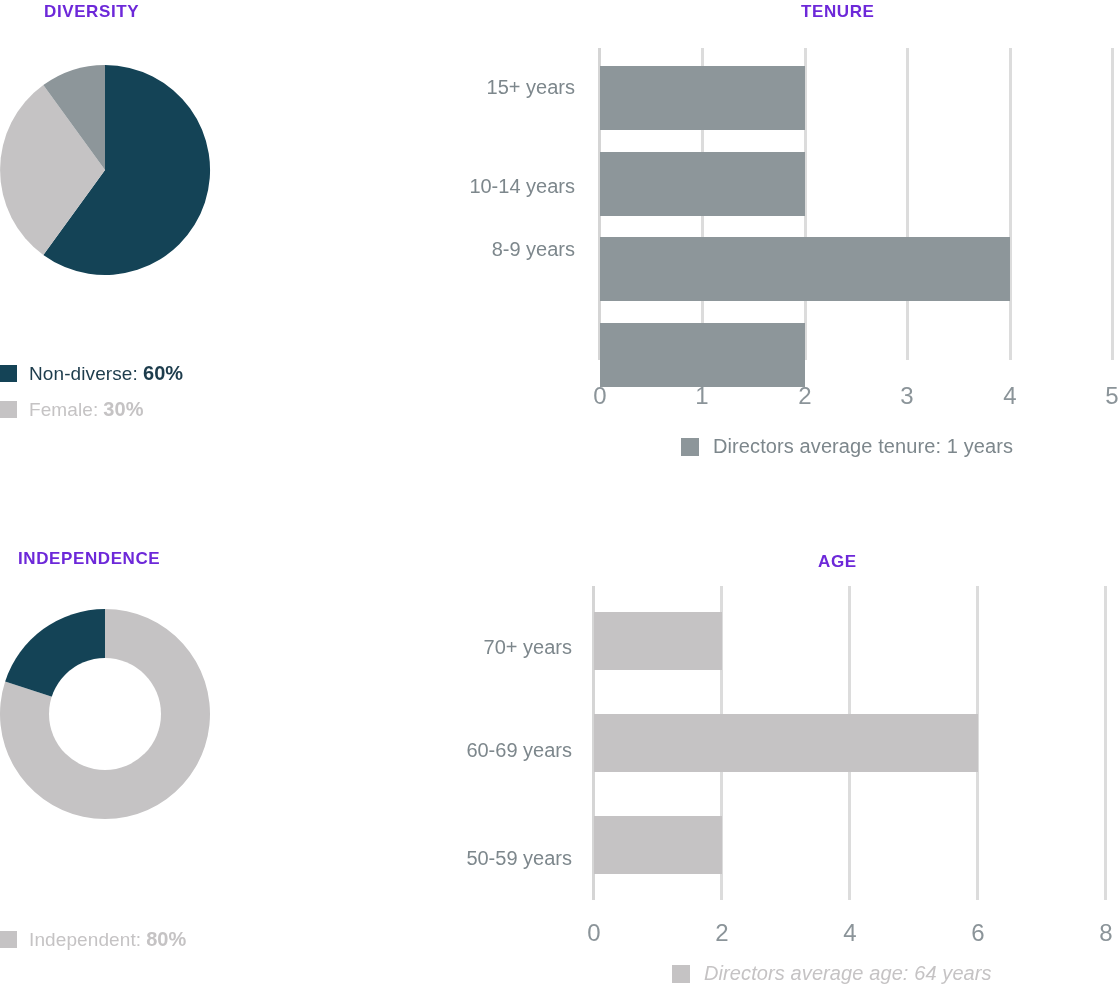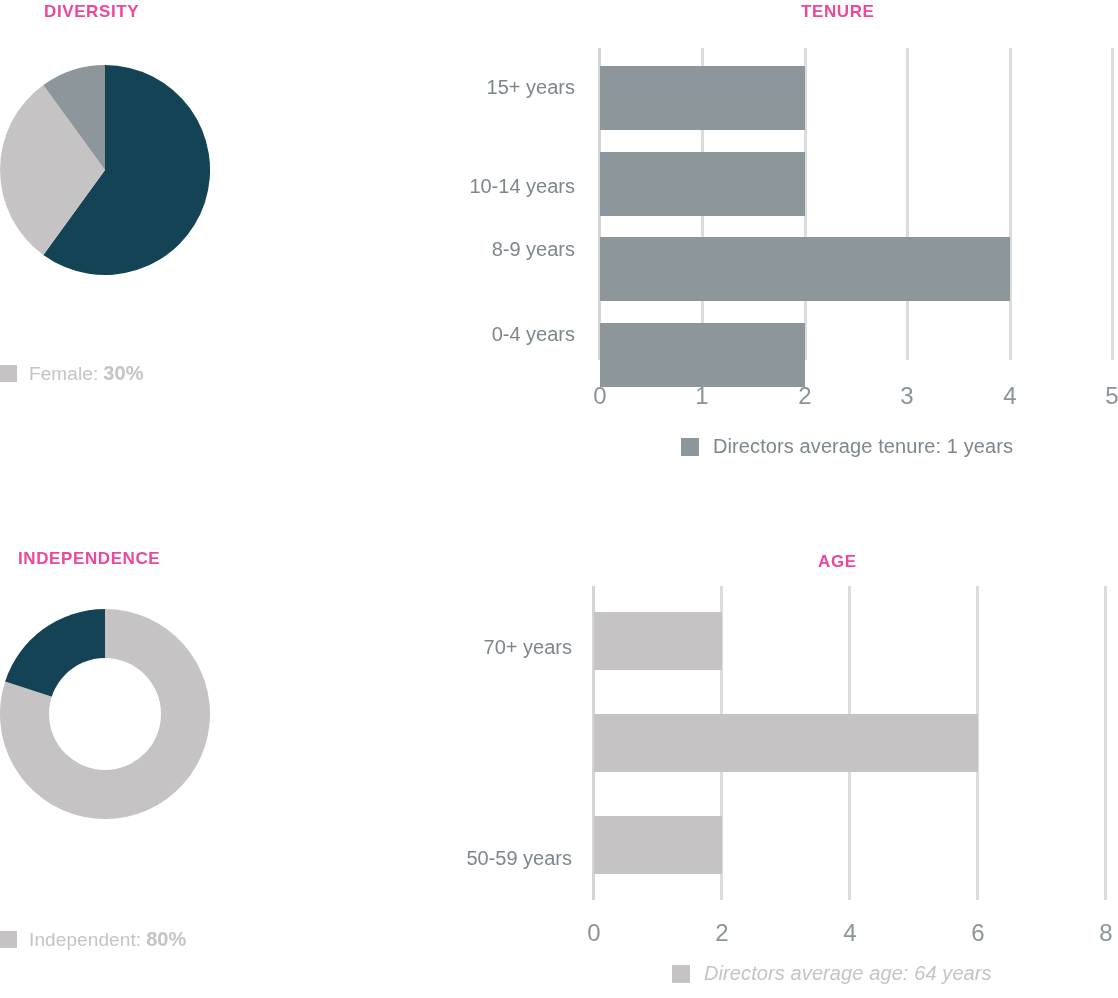--- a/index.html
+++ b/index.html
@@ -14,21 +14,21 @@
     position: relative;
     overflow: hidden;
     font-family: "Liberation Sans", sans-serif;
     -webkit-font-smoothing: antialiased;
   }
 
   .panel { position: absolute; }
 
   .section-title {
     position: absolute;
-    color: #ec4899;
+    color: #6d28d9;
     font-weight: bold;
     font-size: 17px;
     letter-spacing: 0.6px;
     white-space: nowrap;
   }
 
   
   .pie-wrap { position: absolute; }
   .pie-svg { display: block; }
 
@@ -127,20 +127,24 @@
       <path d="M 105 105 L 105 0 A 105 105 0 1 1 43.30 189.92 Z" fill="#144356"></path>
 
       <path d="M 105 105 L 43.30 189.92 A 105 105 0 0 1 43.30 20.08 Z" fill="#c5c3c4"></path>
 
       <path d="M 105 105 L 43.30 20.08 A 105 105 0 0 1 105 0 Z" fill="#8d969a"></path>
     </svg>
   </div>
 
   <div class="legend-list" style="top:355px;">
 
+    <div class="legend-row">
+      <span class="legend-swatch" style="background:#144356;"></span>
+      <span class="legend-text" style="color:#1d3c4c;"><span>Non-diverse:</span><span class="lv">60%</span></span>
+    </div>
 
     <div class="legend-row">
       <span class="legend-swatch" style="background:#c5c3c4;"></span>
       <span class="legend-text" style="color:#c5c3c4;"><span>Female:</span><span class="lv">30%</span></span>
     </div>
 
   </div>
 </div>
 
 <div class="panel">
@@ -163,21 +167,20 @@
       <div class="bar" style="top:104px; height:64px; width:205px; background:#8d969a;"></div>
 
       <div class="bar" style="top:189px; height:64px; width:410px; background:#8d969a;"></div>
 
       <div class="bar" style="top:275px; height:64px; width:205px; background:#8d969a;"></div>
     </div>
 
     <div class="cat-label" style="left:375px; width:200px; top:87px;">15+ years</div>
     <div class="cat-label" style="left:375px; width:200px; top:170px;margin-top:16px;">10-14 years</div>
     <div class="cat-label" style="left:375px; width:200px; top:249px;">8-9 years</div>
-    <div class="cat-label" style="left:375px; width:200px; top:334px;">0-4 years</div>
 
     <div class="tick-label" style="left:600px; top:382px;">0</div>
     <div class="tick-label" style="left:702px; top:382px;">1</div>
     <div class="tick-label" style="left:805px; top:382px;">2</div>
     <div class="tick-label" style="left:907px; top:382px;">3</div>
     <div class="tick-label" style="left:1010px; top:382px;">4</div>
     <div class="tick-label" style="left:1112px; top:382px;">5</div>
 
     <div class="chart-legend" style="left:681px; top:435px;">
       <span class="legend-swatch" style="background:#8d969a;"></span>
@@ -226,20 +229,21 @@
       <div class="gridline" style="left:510px;"></div>
 
       <div class="bar" style="top:26px;  height:58px; width:128px; background:#c5c3c4;"></div>
 
       <div class="bar" style="top:128px; height:58px; width:384px; background:#c5c3c4;"></div>
 
       <div class="bar" style="top:230px; height:58px; width:128px; background:#c5c3c4;"></div>
     </div>
 
     <div class="cat-label" style="left:372px; width:200px; top:647px;">70+ years</div>
+    <div class="cat-label" style="left:372px; width:200px; top:750px;">60-69 years</div>
     <div class="cat-label" style="left:372px; width:200px; top:858px;">50-59 years</div>
 
     <div class="tick-label" style="left:594px; top:919px;">0</div>
     <div class="tick-label" style="left:722px; top:919px;">2</div>
     <div class="tick-label" style="left:850px; top:919px;">4</div>
     <div class="tick-label" style="left:978px; top:919px;">6</div>
     <div class="tick-label" style="left:1106px; top:919px;">8</div>
 
     <div class="chart-legend" style="left:672px; top:962px;font-style:italic;">
       <span class="legend-swatch" style="background:#c5c3c4;"></span>

